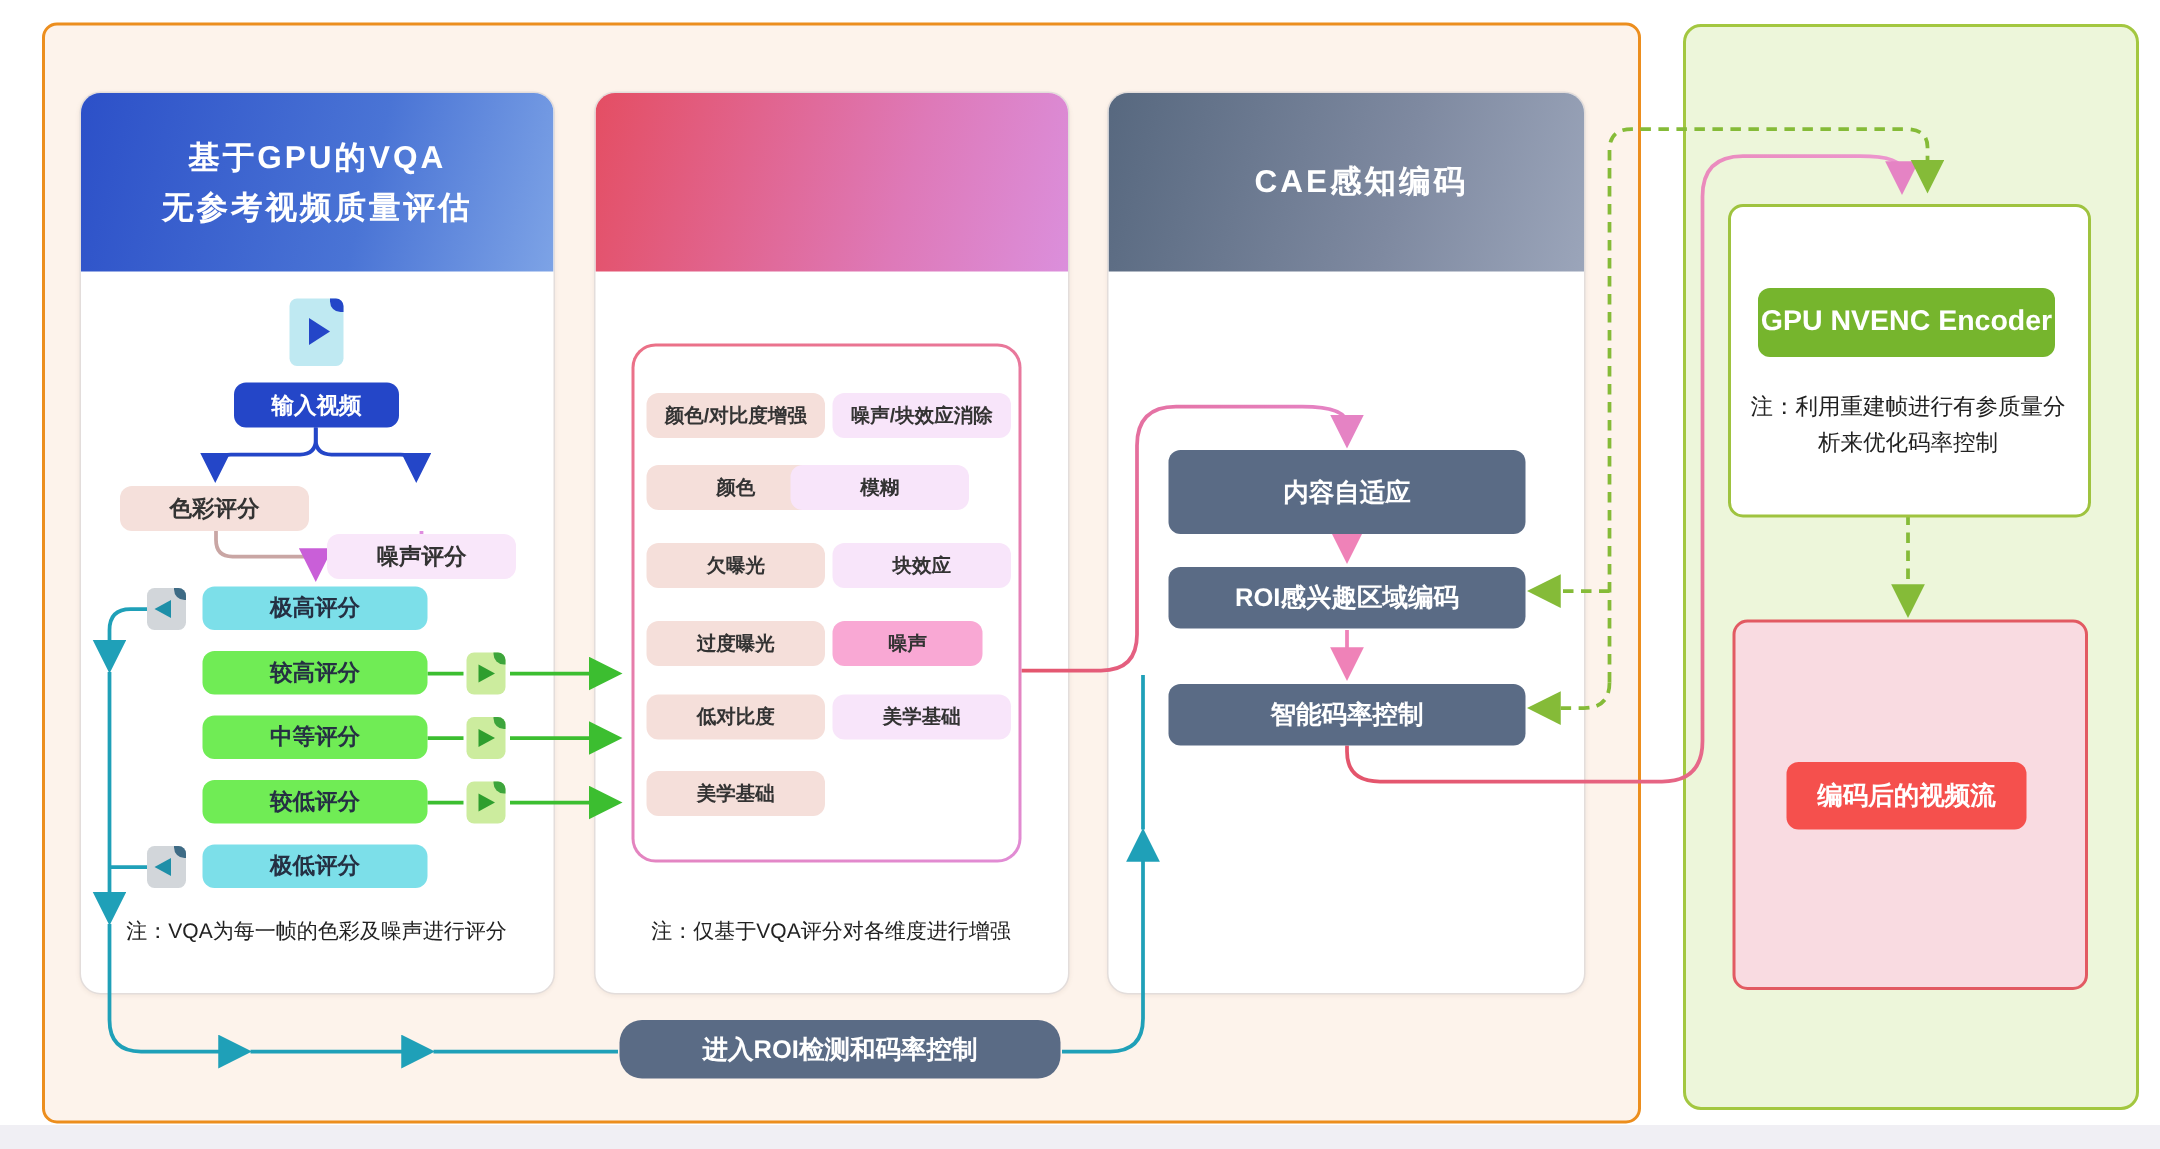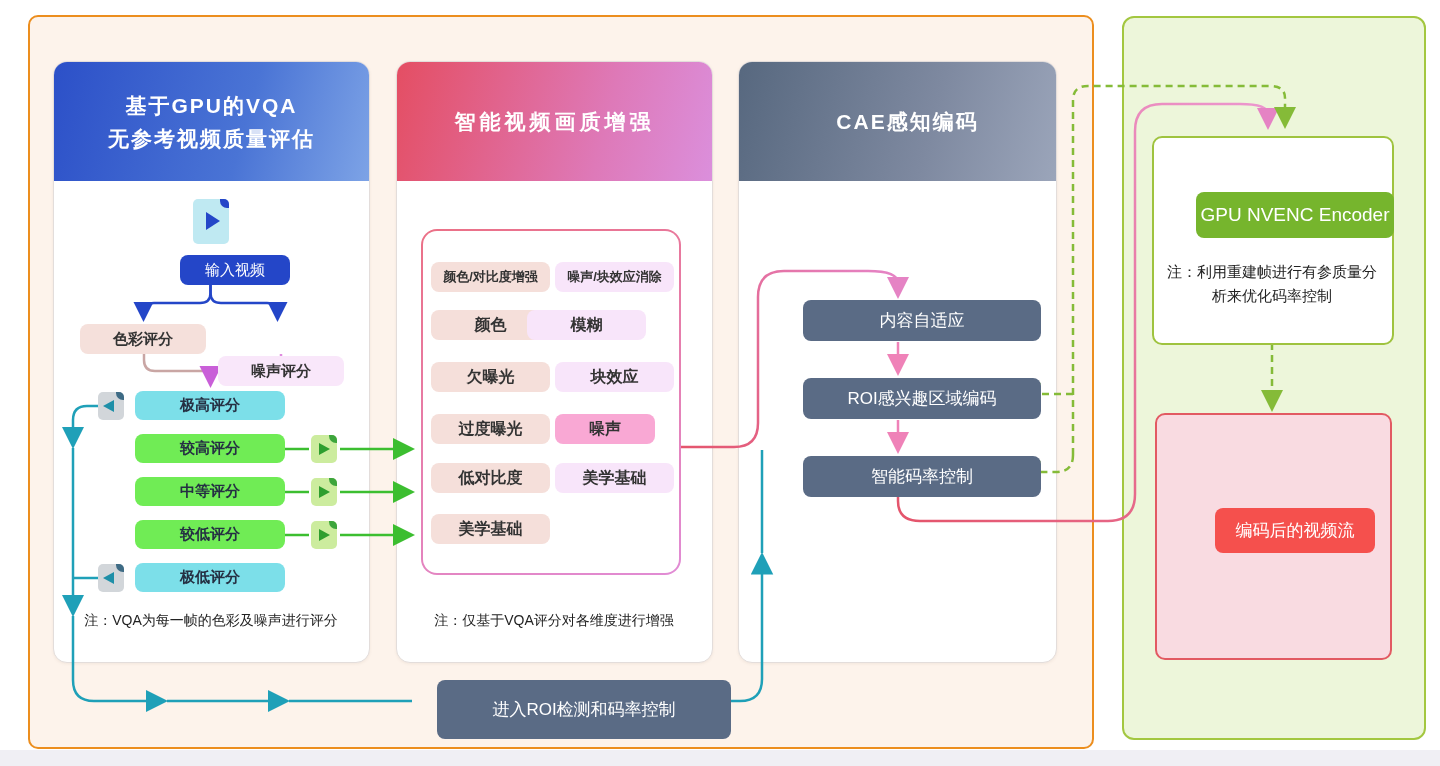--- a/index.html
+++ b/index.html
@@ -14,22 +14,22 @@
   .footer-strip{left:0;top:750px;width:1440px;height:16px;background:#F0EFF4;}
   
   .col{background:#fff;border:1px solid #E3DDDB;border-radius:14px;overflow:hidden;
        box-shadow:0 1px 3px rgba(120,90,60,.08);}
   .col-header{height:119px;display:flex;flex-direction:column;align-items:center;justify-content:center;
               color:#fff;font-weight:bold;font-size:21px;line-height:33px;text-align:center;}
   .hdr1{background:linear-gradient(105deg,#2C50C8 0%,#4A74D5 60%,#7DA3E6 100%);letter-spacing:2px;}
   .hdr2{background:linear-gradient(105deg,#E44E63 0%,#DE79B8 65%,#DB8FDC 100%);letter-spacing:4px;}
   .hdr3{background:linear-gradient(105deg,#57687F 0%,#7E89A0 60%,#9BA5BA 100%);letter-spacing:2px;padding-left:20px;}
   
-  .btn{display:flex;align-items:center;justify-content:center;color:#fff;font-weight:normal;border-radius:8px;margin-left:24px;}
-  .pill{display:flex;align-items:center;justify-content:center;font-weight:bold;color:#333;border-radius:8px;font-size:16px;}
+  .btn{display:flex;align-items:center;justify-content:center;color:#fff;font-weight:bold;border-radius:8px;}
+  .pill{display:flex;align-items:center;justify-content:center;font-weight:bold;color:#333;border-radius:8px;font-size:13px;}
   .score{display:flex;align-items:center;justify-content:center;font-weight:bold;color:#253043;
          border-radius:8px;font-size:15px;width:150px;height:29px;}
   .note{color:#222;font-size:14px;font-weight:normal;text-align:center;}
   .pinkbox{left:421px;top:229px;width:260px;height:346px;border-radius:16px;
            background:linear-gradient(155deg,#EB7086,#E18CD5);padding:0;}
   .pinkbox-inner{position:absolute;left:2px;top:2px;right:2px;bottom:2px;background:#fff;border-radius:14px;}
   
   .doc{border-radius:5px;}
   .doc .fold{position:absolute;right:0;top:0;width:9px;height:9px;border-radius:0 5px 0 7px;}
   .tri{position:absolute;width:0;height:0;}
@@ -46,21 +46,20 @@
 
   <div class="abs col" style="left:53px;top:61px;width:315px;height:600px;">
     <div class="col-header hdr1">
       <span>基于GPU的VQA</span>
       <span>无参考视频质量评估</span>
     </div>
   </div>
 
   <div class="abs col" style="left:396px;top:61px;width:315px;height:600px;">
     <div class="col-header hdr2">
-      <span>智能视频画质增强</span>
     </div>
   </div>
 
   <div class="abs col" style="left:738px;top:61px;width:317px;height:600px;">
     <div class="col-header hdr3">
       <span>CAE感知编码</span>
     </div>
   </div>
 
   <svg class="overlay" width="1440" height="766" viewBox="0 0 1440 766">
@@ -190,25 +189,25 @@
   <div class="abs pill" style="left:431px;top:362px;width:119px;height:30px;background:#F5DFDA;">欠曝光</div>
   <div class="abs pill" style="left:555px;top:362px;width:119px;height:30px;background:#F8E5FA;">块效应</div>
   <div class="abs pill" style="left:431px;top:414px;width:119px;height:30px;background:#F5DFDA;">过度曝光</div>
   <div class="abs pill" style="left:555px;top:414px;width:100px;height:30px;background:#f9a8d4;">噪声</div>
   <div class="abs pill" style="left:431px;top:463px;width:119px;height:30px;background:#F5DFDA;">低对比度</div>
   <div class="abs pill" style="left:555px;top:463px;width:119px;height:30px;background:#F8E5FA;">美学基础</div>
   <div class="abs pill" style="left:431px;top:514px;width:119px;height:30px;background:#F5DFDA;">美学基础</div>
 
   <div class="abs note" style="left:404px;top:612px;width:300px;">注：仅基于VQA评分对各维度进行增强</div>
 
-  <div class="abs btn" style="left:779px;top:300px;width:238px;height:41px;background:#5A6B85;font-size:17px;">内容自适应</div>
+  <div class="abs btn" style="left:779px;top:300px;width:238px;height:56px;background:#5A6B85;font-size:17px;">内容自适应</div>
   <div class="abs btn" style="left:779px;top:378px;width:238px;height:41px;background:#5A6B85;font-size:17px;">ROI感兴趣区域编码</div>
   <div class="abs btn" style="left:779px;top:456px;width:238px;height:41px;background:#5A6B85;font-size:17px;">智能码率控制</div>
 
-  <div class="abs btn" style="left:413px;top:680px;width:294px;height:59px;background:#5A6B85;font-size:17px;">进入ROI检测和码率控制</div>
+  <div class="abs btn" style="left:413px;top:680px;width:294px;height:39px;background:#5A6B85;font-size:17px;border-radius:15px;">进入ROI检测和码率控制</div>
 
   <div class="abs" style="left:1152px;top:136px;width:238px;height:205px;background:#fff;border:2px solid #9FC33F;border-radius:10px;"></div>
   <div class="abs btn" style="left:1172px;top:192px;width:198px;height:46px;background:#76B52D;font-size:19px;">GPU NVENC Encoder</div>
   <div class="abs note" style="left:1160px;top:260px;width:224px;font-size:15px;line-height:24px;">注：利用重建帧进行有参质量分析来优化码率控制</div>
 
   <div class="abs" style="left:1155px;top:413px;width:233px;height:243px;background:#F9DBE1;border:2px solid #E25A62;border-radius:10px;"></div>
   <div class="abs btn" style="left:1191px;top:508px;width:160px;height:45px;background:#F5504D;font-size:17px;">编码后的视频流</div>
 
 </div>
 

